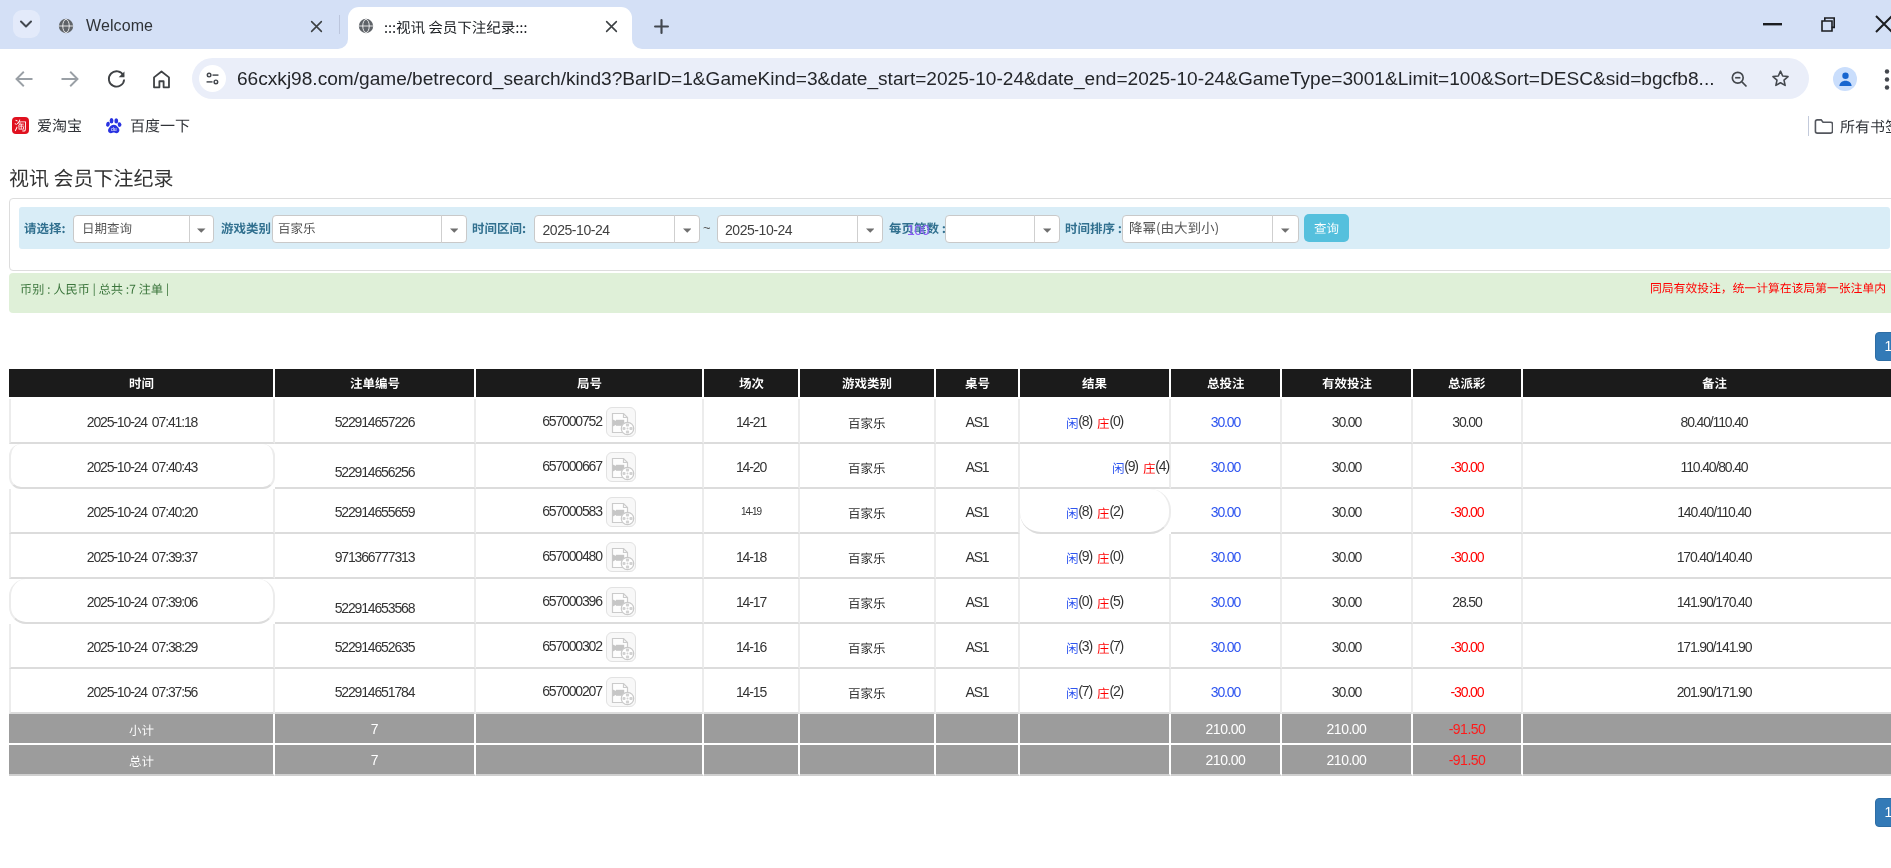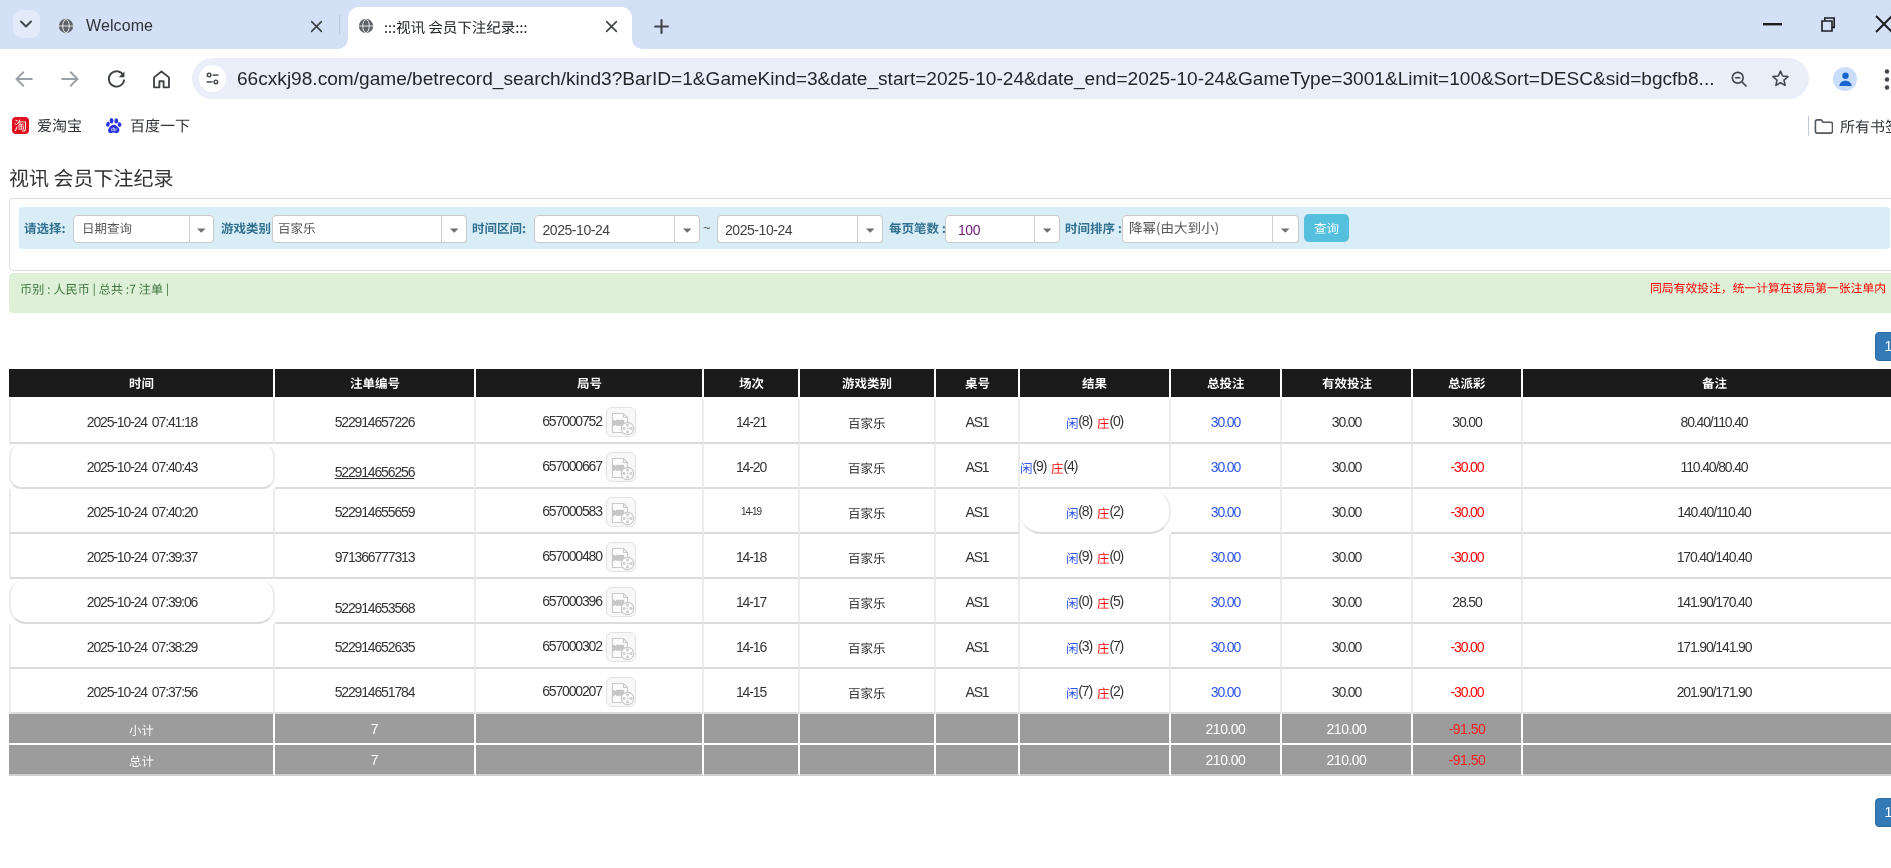--- a/index.html
+++ b/index.html
@@ -269,21 +269,21 @@
   </svg>
 <div class="ab" style="left:725px;top:215px;height:28px;line-height:30px;font-size:14px;letter-spacing:-0.45px;color:#3f3f3f">2025-10-24</div>
 <svg style="position:absolute;left:889.0px;top:221.5px;" width="56.9" height="13.0">
     <use href="#s11" fill="#31708f"></use>
   </svg>
 <div class="ab" style="left:945px;top:215px;width:115px;height:28px;background:#fff;border:1px solid #c9c9c9;border-radius:4px"></div>
 <div class="ab" style="left:1034px;top:215px;width:1px;height:28px;background:#cfcfcf"></div>
 <svg class="ab" style="left:1042.8px;top:227.5px" width="8.5" height="5" viewBox="0 0 9 5">
     <path d="M0 0.3L4.5 4.8L9 0.3Z" fill="#6f6f6f"></path>
   </svg>
-<div class="ab" style="left:958px;top:215px;height:44px;line-height:30px;font-size:14px;letter-spacing:-0.45px;color:#701a75">100</div>
+<div class="ab" style="left:907px;top:215px;height:44px;line-height:30px;font-size:14px;letter-spacing:-0.45px;color:#8b5cf6">100</div>
 <svg style="position:absolute;left:1065.0px;top:221.5px;" width="56.9" height="13.0">
     <use href="#s12" fill="#31708f"></use>
   </svg>
 <div class="ab" style="left:1122px;top:215px;width:177px;height:28px;background:#fff;border:1px solid #c9c9c9;border-radius:4px"></div>
 <div class="ab" style="left:1272px;top:215px;width:1px;height:28px;background:#cfcfcf"></div>
 <svg class="ab" style="left:1281.3px;top:227.5px" width="8.5" height="5" viewBox="0 0 9 5">
     <path d="M0 0.3L4.5 4.8L9 0.3Z" fill="#6f6f6f"></path>
   </svg>
 <svg style="position:absolute;left:1128.5px;top:221.0px;" width="90.1" height="14.0">
     <use href="#s13" fill="#555"></use>
@@ -378,41 +378,41 @@
           </svg>(8) <svg width="12.5" height="13.0" style="vertical-align:-4px" aria-hidden="true">
             <use href="#s28" fill="#f00"></use>
           </svg>(0)</td>
         <td style="height:45px;padding-top:2px;text-align:center;vertical-align:middle;border-bottom:2px solid #dcdcdc;font-size:14px;letter-spacing:-1.15px;word-spacing:2.2px;color:#333;white-space:nowrap;border-right:2px solid #ececec;"><span style="color:#2e55f0">30.00</span></td>
         <td style="height:45px;padding-top:2px;text-align:center;vertical-align:middle;border-bottom:2px solid #dcdcdc;font-size:14px;letter-spacing:-1.15px;word-spacing:2.2px;color:#333;white-space:nowrap;border-right:2px solid #ececec;">30.00</td>
         <td style="height:45px;padding-top:2px;text-align:center;vertical-align:middle;border-bottom:2px solid #dcdcdc;font-size:14px;letter-spacing:-1.15px;word-spacing:2.2px;color:#333;white-space:nowrap;border-right:2px solid #ececec;"><span style="color:#333">30.00</span></td>
         <td style="height:45px;padding-top:2px;text-align:center;vertical-align:middle;border-bottom:2px solid #dcdcdc;font-size:14px;letter-spacing:-1.15px;word-spacing:2.2px;color:#333;white-space:nowrap;">80.40/110.40</td>
       </tr>
       <tr>
         <td style="height:45px;padding-top:2px;text-align:center;vertical-align:middle;border-bottom:2px solid #dcdcdc;font-size:14px;letter-spacing:-1.15px;word-spacing:2.2px;color:#333;white-space:nowrap;border-right:2px solid #ececec;border-left:2px solid #ececec;border-radius:12px;">2025-10-24 07:40:43</td>
-        <td style="height:45px;padding-top:12px;text-align:center;vertical-align:middle;border-bottom:2px solid #dcdcdc;font-size:14px;letter-spacing:-1.15px;word-spacing:2.2px;color:#333;white-space:nowrap;border-right:2px solid #ececec;text-decoration:underline;">522914656256</td>
+        <td style="height:45px;padding-top:12px;text-align:center;vertical-align:middle;border-bottom:2px solid #dcdcdc;font-size:14px;letter-spacing:-1.15px;word-spacing:2.2px;color:#333;white-space:nowrap;border-right:2px solid #ececec;">522914656256</td>
         <td style="height:45px;padding-top:2px;text-align:center;vertical-align:middle;border-bottom:2px solid #dcdcdc;font-size:14px;letter-spacing:-1.15px;word-spacing:2.2px;color:#333;white-space:nowrap;border-right:2px solid #ececec;"><span>657000667</span><span style="display:inline-block;width:30px;height:30px;border:1px solid #e2e2e2;border-radius:6px;background:#f8f8f8;vertical-align:middle;margin-left:4px"><svg width="28" height="28" viewBox="0 0 28 28">
               <path d="M5.5 5.5h11l4 4V24.5H5.5z" fill="#fdfdfd" stroke="#cbcbcb" stroke-width="1.2"></path>
               <path d="M16.5 5.5v4h4" fill="none" stroke="#cbcbcb" stroke-width="1.2"></path>
               <path d="M9 11.8h8.2v6H9z" fill="#c6c6c6"></path>
               <path d="M9.2 13l-3.4-1.6v7l3.4-1.6z" fill="#c6c6c6"></path>
               <g>
                 <circle cx="20.5" cy="20.5" r="6.2" fill="#fff" stroke="#c9c9c9" stroke-width="1.2"></circle>
                 <rect x="18.9" y="15.6" width="3.2" height="3" rx="1" fill="#d2d2d2"></rect>
                 <rect x="18.9" y="22.4" width="3.2" height="3" rx="1" fill="#d2d2d2"></rect>
                 <rect x="15.5" y="19" width="3" height="3" rx="1" fill="#d2d2d2"></rect>
                 <rect x="22.4" y="19" width="3.2" height="3" rx="1" fill="#d2d2d2"></rect>
                 <circle cx="20.5" cy="20.5" r="1" fill="#d2d2d2"></circle>
               </g>
             </svg></span></td>
         <td style="height:45px;padding-top:2px;text-align:center;vertical-align:middle;border-bottom:2px solid #dcdcdc;font-size:14px;letter-spacing:-1.15px;word-spacing:2.2px;color:#333;white-space:nowrap;border-right:2px solid #ececec;">14-20</td>
         <td style="height:45px;padding-top:2px;text-align:center;vertical-align:middle;border-bottom:2px solid #dcdcdc;font-size:14px;letter-spacing:-1.15px;word-spacing:2.2px;color:#333;white-space:nowrap;border-right:2px solid #ececec;"><svg width="37.5" height="13.0" style="vertical-align:-4px" aria-hidden="true">
             <use href="#s9" fill="#333"></use>
           </svg></td>
         <td style="height:45px;padding-top:2px;text-align:center;vertical-align:middle;border-bottom:2px solid #dcdcdc;font-size:14px;letter-spacing:-1.15px;word-spacing:2.2px;color:#333;white-space:nowrap;border-right:2px solid #ececec;">AS1</td>
-        <td style="height:45px;padding-top:2px;text-align:left;vertical-align:middle;border-bottom:2px solid #dcdcdc;font-size:14px;letter-spacing:-1.15px;word-spacing:2.2px;color:#333;white-space:nowrap;border-right:2px solid #ececec;"><svg width="12.5" height="13.0" style="vertical-align:-4px" aria-hidden="true">
+        <td style="height:45px;padding-top:2px;text-align:right;vertical-align:middle;border-bottom:2px solid #dcdcdc;font-size:14px;letter-spacing:-1.15px;word-spacing:2.2px;color:#333;white-space:nowrap;border-right:2px solid #ececec;"><svg width="12.5" height="13.0" style="vertical-align:-4px" aria-hidden="true">
             <use href="#s27" fill="#2e55f0"></use>
           </svg>(9) <svg width="12.5" height="13.0" style="vertical-align:-4px" aria-hidden="true">
             <use href="#s28" fill="#f00"></use>
           </svg>(4)</td>
         <td style="height:45px;padding-top:2px;text-align:center;vertical-align:middle;border-bottom:2px solid #dcdcdc;font-size:14px;letter-spacing:-1.15px;word-spacing:2.2px;color:#333;white-space:nowrap;border-right:2px solid #ececec;"><span style="color:#2e55f0">30.00</span></td>
         <td style="height:45px;padding-top:2px;text-align:center;vertical-align:middle;border-bottom:2px solid #dcdcdc;font-size:14px;letter-spacing:-1.15px;word-spacing:2.2px;color:#333;white-space:nowrap;border-right:2px solid #ececec;">30.00</td>
         <td style="height:45px;padding-top:2px;text-align:center;vertical-align:middle;border-bottom:2px solid #dcdcdc;font-size:14px;letter-spacing:-1.15px;word-spacing:2.2px;color:#333;white-space:nowrap;border-right:2px solid #ececec;"><span style="color:#f00">-30.00</span></td>
         <td style="height:45px;padding-top:2px;text-align:center;vertical-align:middle;border-bottom:2px solid #dcdcdc;font-size:14px;letter-spacing:-1.15px;word-spacing:2.2px;color:#333;white-space:nowrap;">110.40/80.40</td>
       </tr>
       <tr>

